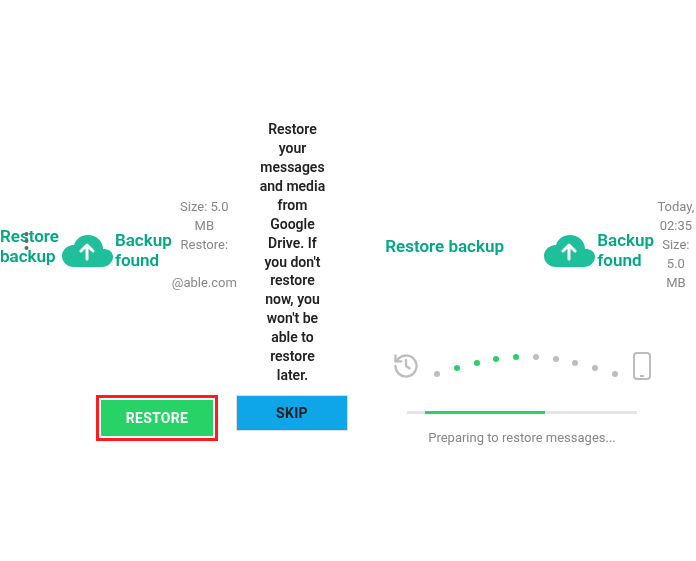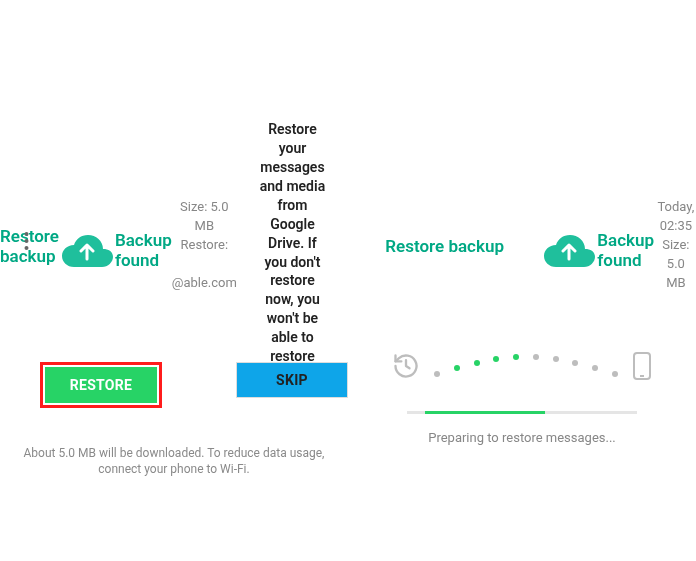--- a/index.html
+++ b/index.html
@@ -7,21 +7,21 @@
   body { display: flex; }
   .screen { width: 348px; height: 485px; position: relative; display: flex; flex-direction: row; align-items: center; }
   .header { width: 100%; display: flex; align-items: center; justify-content: center; position: relative; height: 48px; padding-top: 6px; }
   .header-title { color: #00a884; font-weight: 600; font-size: 17px; }
   .more-icon { position: absolute; right: 30px; top: 12px; color: #555; font-size: 20px; line-height: 1; cursor: pointer; }
   .cloud-wrap { margin-top: 20px; }
   .found-title { color: #00a884; font-weight: 600; font-size: 17px; margin-top: 14px; }
   .meta { color: #878787; font-size: 13px; text-align: center; margin-top: 6px; line-height: 1.45; }
   .meta .redact { display: inline-block; width: 44px; height: 10px; background: #fff; vertical-align: middle; filter: blur(1px); }
   .desc { color: #222; font-size: 14px; font-weight: 600; text-align: center; margin-top: 20px; padding: 0 22px; line-height: 1.35; }
-  .button-row { position: absolute; bottom: 77px; left: 0; right: 0; display: flex; justify-content: space-between; gap: 18px; margin-left: 40px; }
+  .button-row { position: absolute; bottom: 44px; left: 0; right: 0; display: flex; justify-content: flex-end; gap: 18px; margin-left: 40px; }
   .btn { width: 112px; height: 36px; display: flex; align-items: center; justify-content: center; font-weight: 700; font-size: 14px; letter-spacing: 0.3px; cursor: pointer; }
   .btn-restore { background: #27d366; color: #fff; }
   .highlight-box { border: 3px solid #ff1c1c; padding: 2px; }
   .btn-skip { background: #0ea5e9; border: 1px solid #ddd; color: #222; }
   .footer-note { position: absolute; bottom: 8px; left: 0; right: 0; color: #8a8a8a; font-size: 12px; text-align: center; padding: 0 18px; line-height: 1.35; }
   
   .progress-area { position: absolute; bottom: 40px; left: 0; right: 0; display: flex; flex-direction: column; align-items: center; }
   .transfer-row { display: flex; align-items: center; gap: 8px; margin-bottom: 26px; width: 260px; justify-content: space-between; }
   .dots { flex: 1; display: flex; align-items: center; justify-content: space-between; padding: 0 6px; position: relative; height: 30px; }
   .dot { width: 6px; height: 6px; border-radius: 50%; background: #bdbdbd; }
@@ -75,21 +75,20 @@
 
   <div class="desc">Restore your messages and media from Google Drive. If you don't restore now, you won't be able to restore later.</div>
 
   <div class="button-row">
     <div class="highlight-box">
       <div class="btn btn-restore">RESTORE</div>
     </div>
     <div class="btn btn-skip">SKIP</div>
   </div>
 
-  <div class="footer-note">About 5.0 MB will be downloaded. To reduce data usage, connect your phone to Wi-Fi.</div>
 </div>
 
 <div class="screen">
   <div class="header">
     <div class="header-title">Restore backup</div>
   </div>
 
   <div class="cloud-wrap">
     <svg width="56" height="40" viewBox="0 0 56 40">
       <path d="M44 18c0-8-7-14-15-14-7 0-12 4-14 10-7 0-12 5-12 11s5 11 12 11h28c6 0 11-5 11-10 0-5-4-8-10-8z" fill="#1fbf9c"></path>

